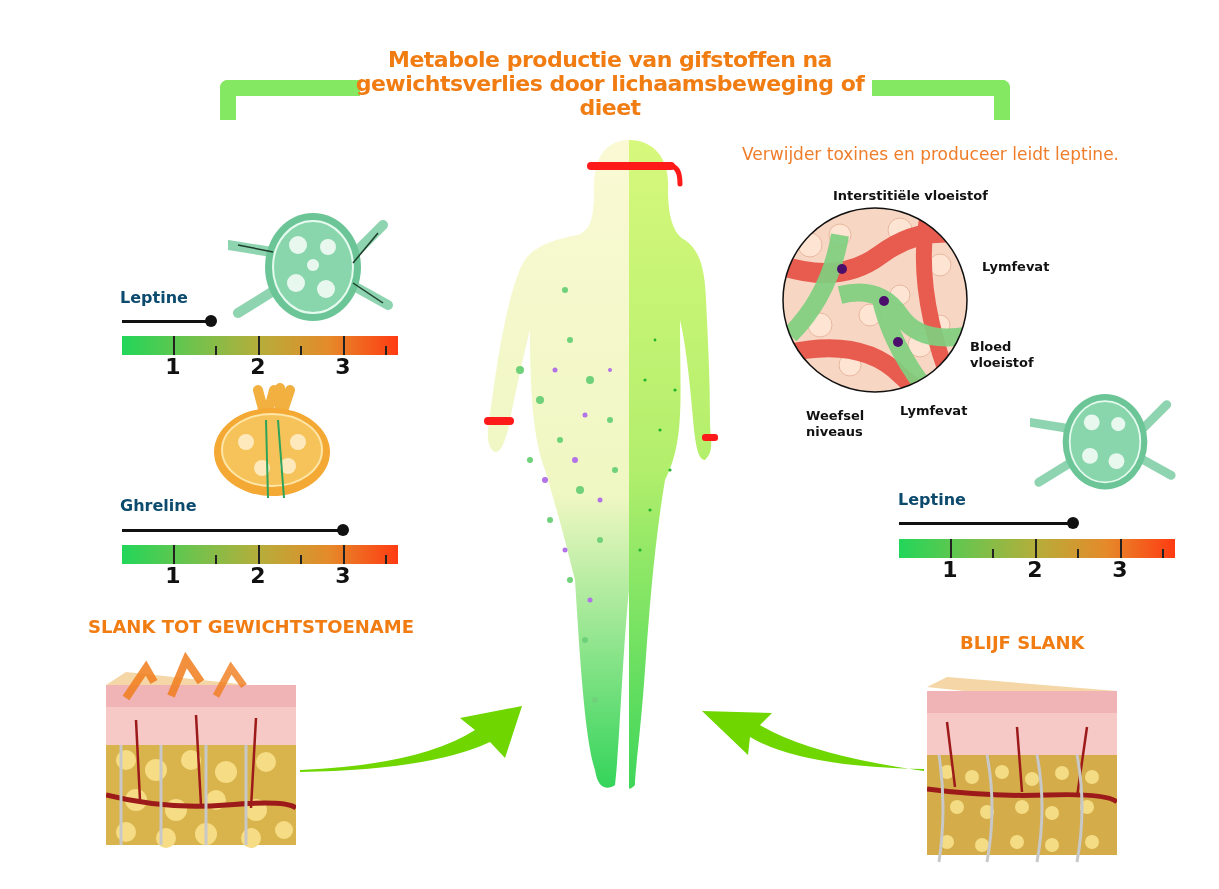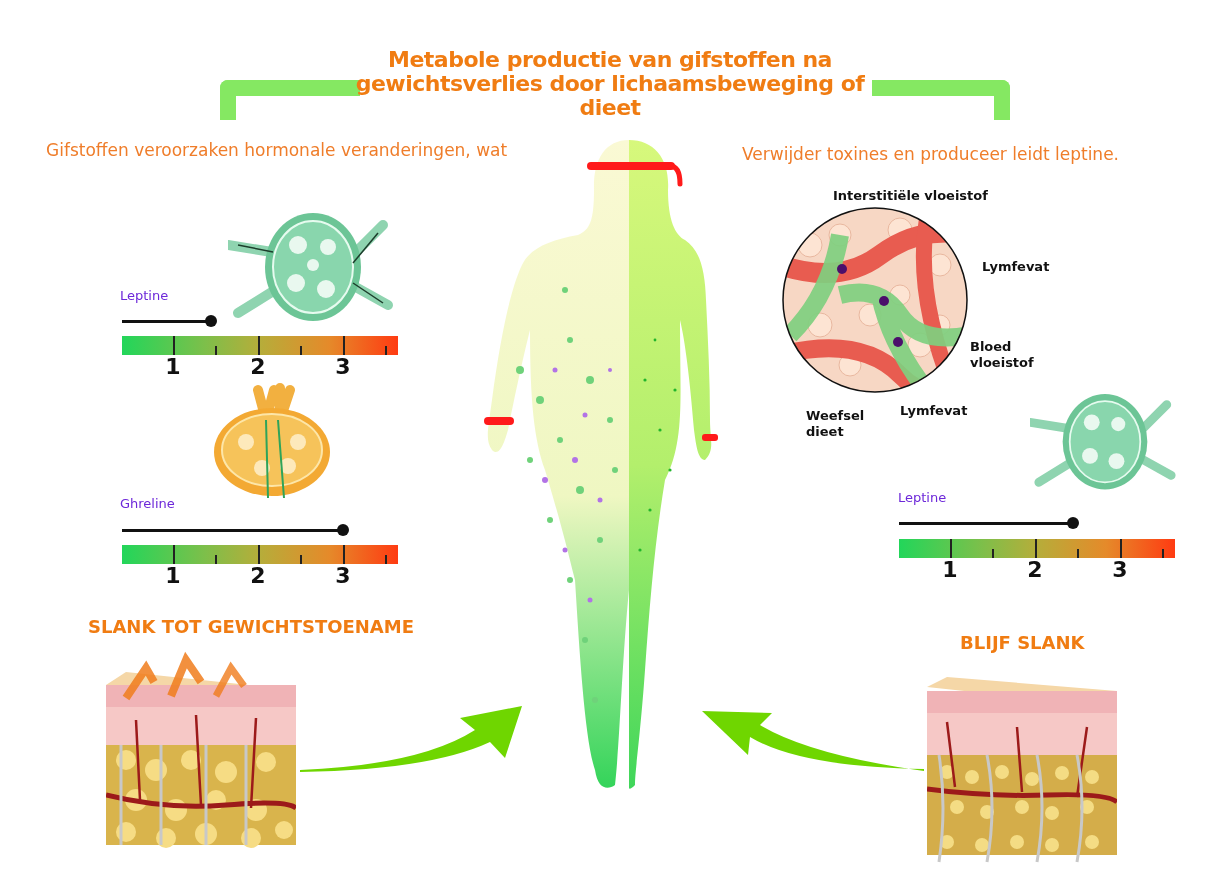--- a/index.html
+++ b/index.html
@@ -1,42 +1,41 @@
 <!DOCTYPE html>
 <html><head>
 <meta charset="utf-8">
 <style>
   html, body { margin:0; padding:0; background:#ffffff; }
   body { width:1219px; height:889px; position:relative; overflow:hidden; font-family:"Liberation Sans", sans-serif; }
   .abs { position:absolute; }
   .title { left:340px; top:48px; width:540px; text-align:center; color:#f07c12; font-weight:bold; font-size:22px; line-height:24px; font-family:"DejaVu Sans", sans-serif; letter-spacing:-0.5px; }
   .bracket { background:#85e862; }
   .intro { color:#ef7d2a; font-size:17px; line-height:32px; font-family:"DejaVu Sans", sans-serif; }
-  .hormone-label { font-weight:normal; font-size:13px; color:#6d28d9; font-family:"DejaVu Sans", sans-serif; }
+  .hormone-label { font-weight:bold; font-size:16px; color:#0c4a6e; font-family:"DejaVu Sans", sans-serif; }
   .level-line { height:3px; background:#111; }
   .level-dot { width:12px; height:12px; border-radius:50%; background:#111; }
   .scale-bar { height:19px; background:linear-gradient(to right,#22d65a 0%,#7dbf4a 30%,#b6ad3a 50%,#e58a2a 75%,#ff3b12 100%); }
   .tick { position:absolute; width:2px; background:#222; }
   .tick.major { height:19px; top:0; }
   .tick.minor { height:9px; top:10px; }
   .tick-label { position:absolute; font-weight:bold; font-size:22px; color:#111; font-family:"DejaVu Sans", sans-serif; transform:translateX(-50%); }
   .section-head { color:#f07c12; font-weight:bold; font-size:18px; font-family:"DejaVu Sans", sans-serif; }
   .diag-label { position:absolute; font-size:13px; font-weight:bold; color:#111; font-family:"DejaVu Sans", sans-serif; line-height:16px; }
 </style>
 </head>
 <body>
 
 <div class="abs bracket" style="left:220px;top:80px;width:140px;height:16px;border-radius:8px 0 0 0;"></div>
 <div class="abs bracket" style="left:220px;top:80px;width:16px;height:40px;border-radius:8px 0 0 0;"></div>
 <div class="abs bracket" style="left:872px;top:80px;width:138px;height:16px;border-radius:0 8px 0 0;"></div>
 <div class="abs bracket" style="left:994px;top:80px;width:16px;height:40px;border-radius:0 8px 0 0;"></div>
 <div class="abs title">Metabole productie van gifstoffen na gewichtsverlies door lichaamsbeweging of dieet</div>
 
 <div class="abs intro" style="left:46px;top:134px;width:480px;">
-  <div>Gifstoffen veroorzaken hormonale veranderingen, wat</div>
 </div>
 
 <div class="abs intro" style="left:742px;top:138px;width:440px;">Verwijder toxines en produceer leidt leptine.</div>
 
 <svg class="abs" style="left:228px;top:205px;" width="170" height="120" viewBox="0 0 170 120">
   <path d="M0 40 L50 48" stroke="#8fd4b0" stroke-width="10" fill="none" stroke-linecap="round"></path>
   <path d="M10 108 L55 80" stroke="#8fd4b0" stroke-width="10" fill="none" stroke-linecap="round"></path>
   <path d="M115 60 L155 20" stroke="#8fd4b0" stroke-width="10" fill="none" stroke-linecap="round"></path>
   <path d="M115 75 L160 100" stroke="#8fd4b0" stroke-width="10" fill="none" stroke-linecap="round"></path>
   <ellipse cx="85" cy="62" rx="48" ry="54" fill="#6cc596"></ellipse>
@@ -233,21 +232,21 @@
   <circle cx="95" cy="95" r="92" fill="none" stroke="#111" stroke-width="1.5"></circle>
 </svg>
 <div class="diag-label" style="left:833px;top:188px;">Interstitiële vloeistof</div>
 <div class="diag-label" style="left:982px;top:259px;">Lymfevat</div>
 <div class="diag-label" style="left:970px;top:339px;">
   <div>Bloed</div>
   <div>vloeistof</div>
 </div>
 <div class="diag-label" style="left:806px;top:408px;">
   <div>Weefsel</div>
-  <div>dieet</div>
+  <div>niveaus</div>
 </div>
 <div class="diag-label" style="left:900px;top:403px;">Lymfevat</div>
 
 <svg class="abs" style="left:1030px;top:385px;" width="150" height="110" viewBox="0 0 170 120">
   <path d="M0 40 L50 48" stroke="#8fd4b0" stroke-width="10" fill="none" stroke-linecap="round"></path>
   <path d="M10 108 L55 80" stroke="#8fd4b0" stroke-width="10" fill="none" stroke-linecap="round"></path>
   <path d="M115 60 L155 20" stroke="#8fd4b0" stroke-width="10" fill="none" stroke-linecap="round"></path>
   <path d="M115 75 L160 100" stroke="#8fd4b0" stroke-width="10" fill="none" stroke-linecap="round"></path>
   <ellipse cx="85" cy="62" rx="48" ry="54" fill="#6cc596"></ellipse>
   <ellipse cx="85" cy="62" rx="40" ry="46" fill="#89d6ad" stroke="#e6fbef" stroke-width="2"></ellipse>

